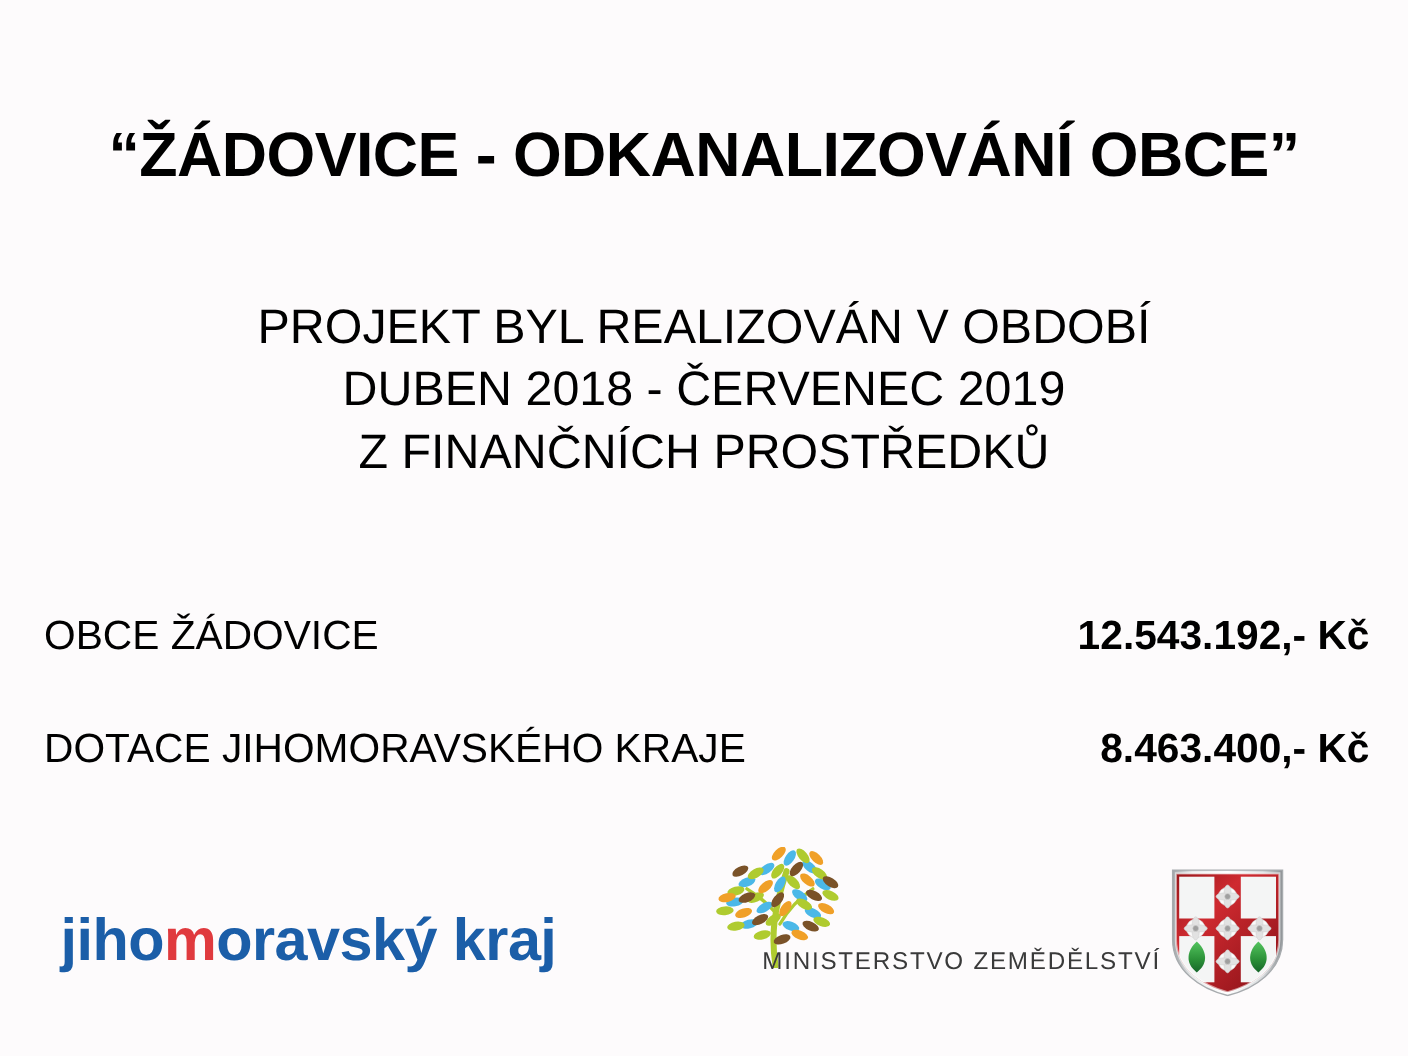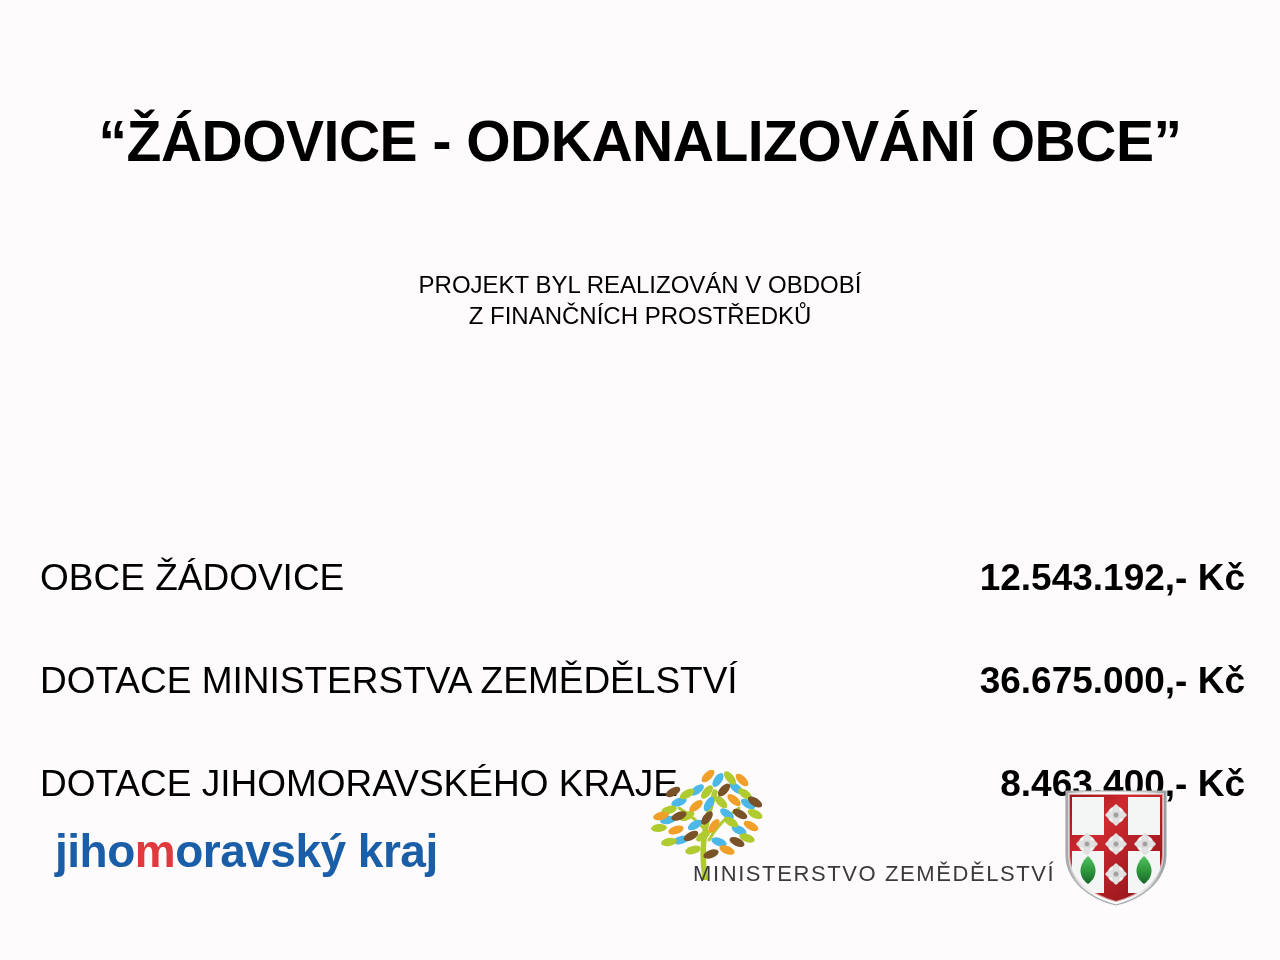--- a/index.html
+++ b/index.html
@@ -37,21 +37,21 @@
     white-space: nowrap;
   }
 
   
   .subtitle {
     position: absolute;
     left: 0;
     top: 270px;
     width: 1280px;
     text-align: center;
-    font-size: 24px;
+    font-size: 44px;
     font-weight: normal;
     line-height: 1.28;
   }
   .subtitle .line {
     display: block;
     white-space: nowrap;
   }
 
   
   .funding {
@@ -86,21 +86,21 @@
     top: 770px;
     width: 1280px;
     height: 150px;
   }
 
   
   .jmk-logo {
     position: absolute;
     left: 55px;
     top: 58px;
-    font-size: 46px;
+    font-size: 54px;
     font-weight: bold;
     letter-spacing: -0.5px;
     line-height: 1;
     white-space: nowrap;
   }
   .jmk-blue { color: #1B5EA8; }
   .jmk-red  { color: #E03A3E; }
 
   
   .ministry-logo {
@@ -137,31 +137,28 @@
 </style>
 </head>
 <body>
 
 <div class="slide">
 
   <div class="title">“ŽÁDOVICE - ODKANALIZOVÁNÍ OBCE”</div>
 
   <div class="subtitle">
     <span class="line">PROJEKT BYL REALIZOVÁN V OBDOBÍ</span>
+    <span class="line">DUBEN 2018 - ČERVENEC 2019</span>
     <span class="line">Z FINANČNÍCH PROSTŘEDKŮ</span>
   </div>
 
   <div class="funding">
     <div class="funding-row">
       <span class="funding-label">OBCE ŽÁDOVICE</span>
       <span class="funding-amount">12.543.192,- Kč</span>
-    </div>
-    <div class="funding-row">
-      <span class="funding-label">DOTACE MINISTERSTVA ZEMĚDĚLSTVÍ</span>
-      <span class="funding-amount">36.675.000,- Kč</span>
     </div>
     <div class="funding-row">
       <span class="funding-label">DOTACE JIHOMORAVSKÉHO KRAJE</span>
       <span class="funding-amount">8.463.400,- Kč</span>
     </div>
   </div>
 
   <div class="logos">
 
     <div class="jmk-logo"><span class="jmk-blue">jiho</span><span class="jmk-red">m</span><span class="jmk-blue">oravský kraj</span></div>

